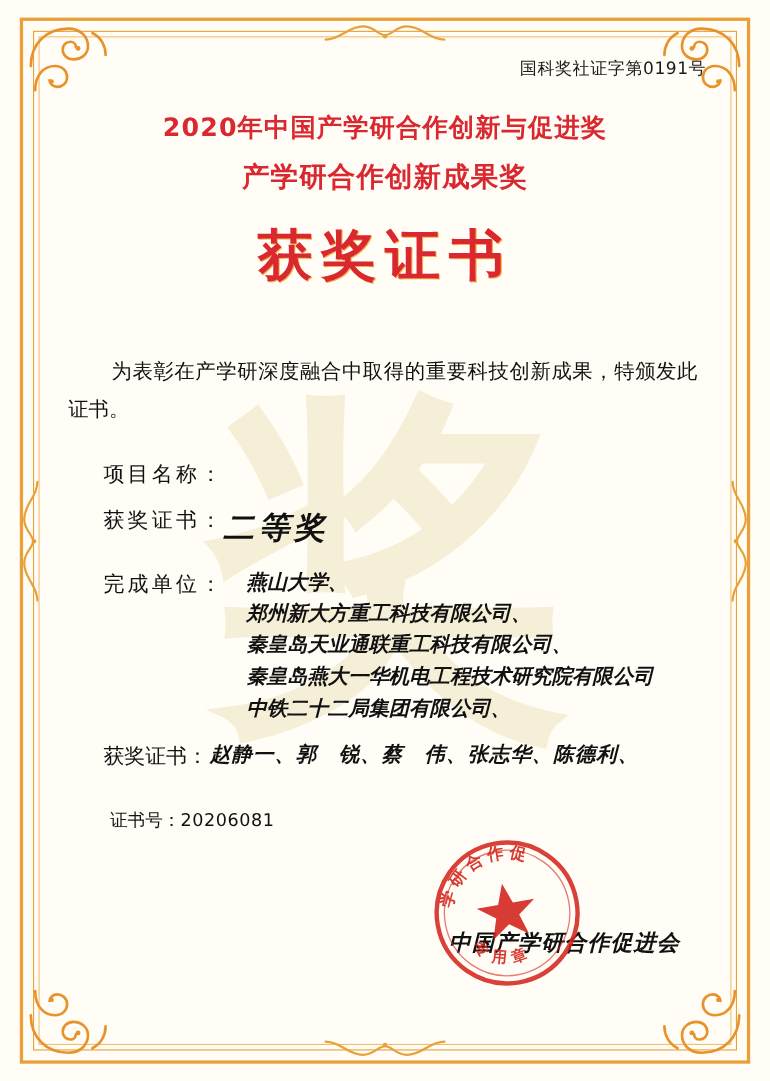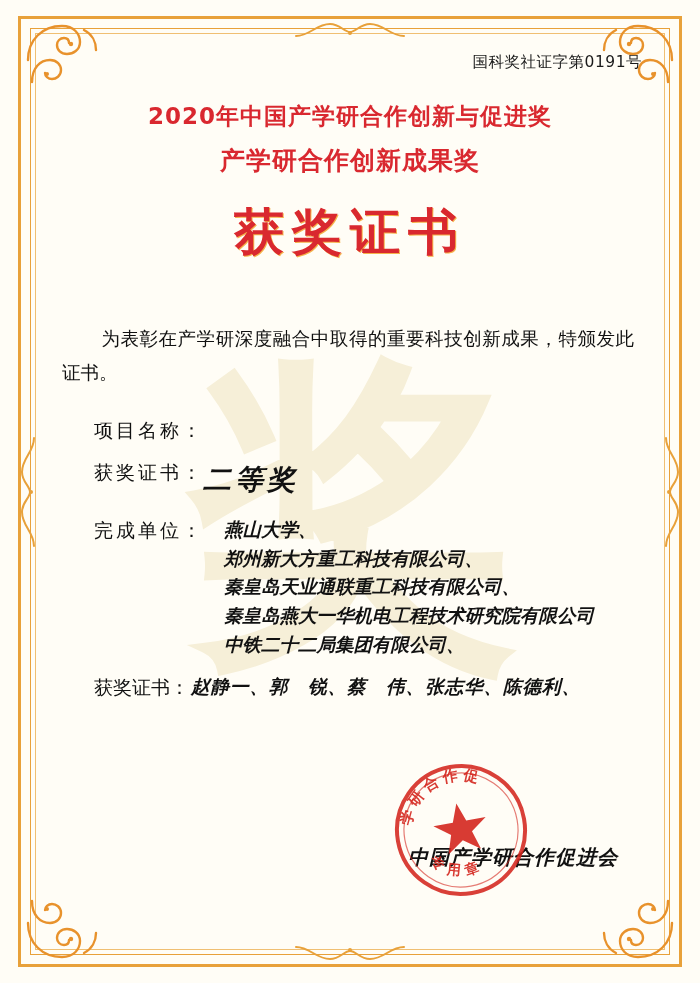--- a/index.html
+++ b/index.html
@@ -356,20 +356,21 @@
       <div class="field-row">
         <span class="field-label">获奖证书</span>
         <span class="field-colon">：</span>
         <span class="field-value">
           <span class="people-line">赵静一、郭　锐、蔡　伟、张志华、陈德利、</span>
         </span>
       </div>
 
     </div>
 
+    <div class="cert-no"><span>证书号：</span><span class="num">20206081</span></div>
 
     <div class="signature">
       <div class="org-name">中国产学研合作促进会</div>
     </div>
 
   </div>
 
   <div class="seal">
     <svg viewBox="0 0 142 142">
       <defs>

